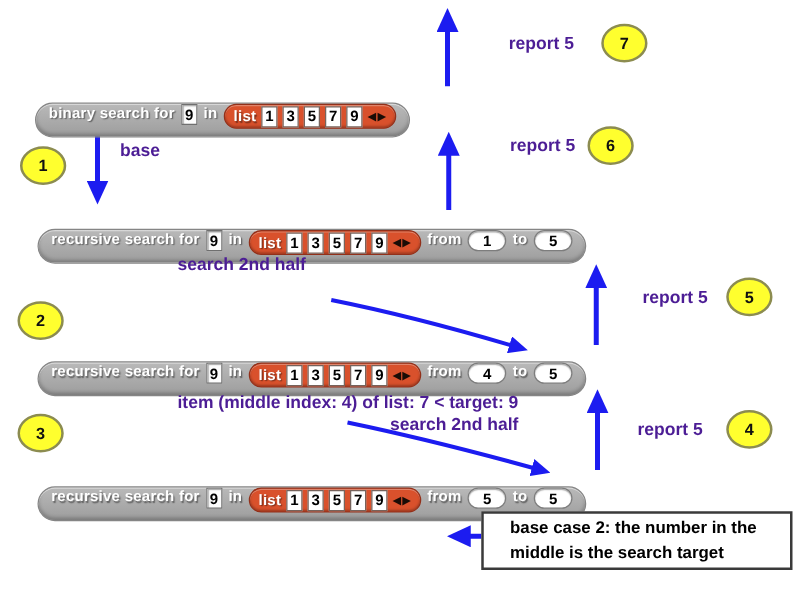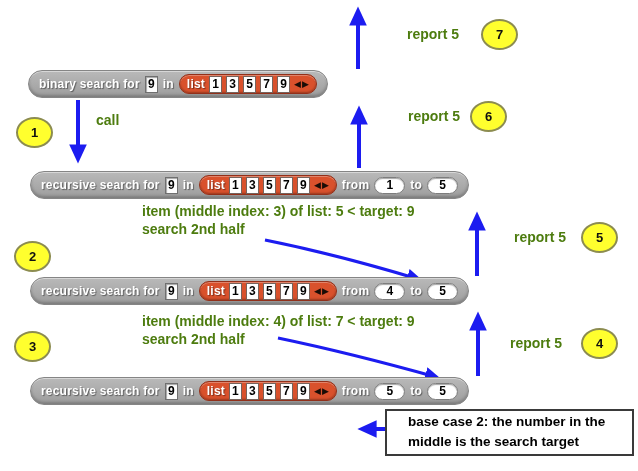--- a/index.html
+++ b/index.html
@@ -1,26 +1,26 @@
 <!DOCTYPE html>
 <html><head>
 <meta charset="utf-8">
 <style>
   html,body{margin:0;padding:0;background:#fff;}
   body{font-family:"Liberation Sans",sans-serif;}
   #canvas{position:relative;width:638px;height:471px;background:#ffffff;overflow:hidden;}
 
   
   .block{
-    position:absolute;height:28px;display:inline-flex;align-items:center;gap:5px;
+    position:absolute;height:28px;display:inline-flex;gap:5px;
     padding:0 10px;border-radius:14px;
     background:linear-gradient(180deg,#b9b9b9,#9d9d9d);
     border:1px solid #858585;
     box-shadow:inset 0 1px 0 rgba(255,255,255,.45), inset 0 -2px 3px rgba(0,0,0,.22);
-    box-sizing:border-box;white-space:nowrap;
+    box-sizing:border-box;white-space:nowrap;margin-top:12px;
   }
   .blabel{
     color:#fff;font-size:12px;font-weight:bold;letter-spacing:.2px;
     text-shadow:1px 1px 1px rgba(0,0,0,.45);
   }
   .sqin{
     display:inline-flex;align-items:center;justify-content:center;
     min-width:13px;height:17px;padding:0 1px;background:#fdfdfd;
     border:1px solid #6f6f6f;box-shadow:inset 1px 1px 1px rgba(0,0,0,.35);
     font-size:12px;font-weight:bold;color:#000;box-sizing:border-box;
@@ -38,21 +38,21 @@
   }
   .listarrows{display:inline-flex;align-items:center;gap:1px;color:#1a0c06;font-size:9px;line-height:1;}
   .oval{
     display:inline-flex;align-items:center;justify-content:center;
     min-width:31px;height:17px;padding:0 4px;border-radius:9px;background:#fff;
     border:1px solid #7d7d7d;box-shadow:inset 0 1px 1px rgba(0,0,0,.35);
     font-size:12px;font-weight:bold;color:#000;box-sizing:border-box;
   }
 
   
-  .note{position:absolute;font-size:14px;font-weight:bold;color:#4d7c0f;white-space:nowrap;line-height:17.5px;}
+  .note{position:absolute;font-size:14px;font-weight:bold;color:#4c1d95;white-space:nowrap;line-height:17.5px;}
   .badge{
     position:absolute;width:37px;height:31px;border-radius:50%;
     background:#ffff2e;border:2px solid #8c8c50;box-sizing:border-box;
     display:flex;align-items:center;justify-content:center;
     font-size:13px;font-weight:600;color:#111;
   }
   .basebox{
     position:absolute;left:385px;top:409px;width:249px;height:47px;
     background:#fff;border:2px solid #3a3a3a;box-sizing:border-box;
     font-size:13.5px;font-weight:bold;color:#000;line-height:20px;
@@ -166,30 +166,29 @@
   </div>
 
   <div class="badge" style="left:16px;top:117px;">1</div>
   <div class="badge" style="left:14px;top:241px;">2</div>
   <div class="badge" style="left:14px;top:331px;">3</div>
   <div class="badge" style="left:581px;top:328px;">4</div>
   <div class="badge" style="left:581px;top:222px;">5</div>
   <div class="badge" style="left:470px;top:101px;">6</div>
   <div class="badge" style="left:481px;top:19px;">7</div>
 
-  <div class="note" style="left:96px;top:112px;">call</div>
+  <div class="note" style="left:96px;top:112px;">base</div>
   <div class="note" style="left:407px;top:26px;">report 5</div>
   <div class="note" style="left:408px;top:108px;">report 5</div>
   <div class="note" style="left:514px;top:229px;">report 5</div>
   <div class="note" style="left:510px;top:335px;">report 5</div>
 
   <div class="note" style="left:142px;top:203px;">
-    <div>item (middle index: 3) of list: 5 &lt; target: 9</div>
     <div>search 2nd half</div>
   </div>
-  <div class="note" style="left:142px;top:313px;">
+  <div class="note" style="left:142px;top:313px;text-align:right;">
     <div>item (middle index: 4) of list: 7 &lt; target: 9</div>
     <div>search 2nd half</div>
   </div>
 
   <div class="basebox">base case 2: the number in the middle is the search target</div>
 
 </div>
 
 </body></html>

